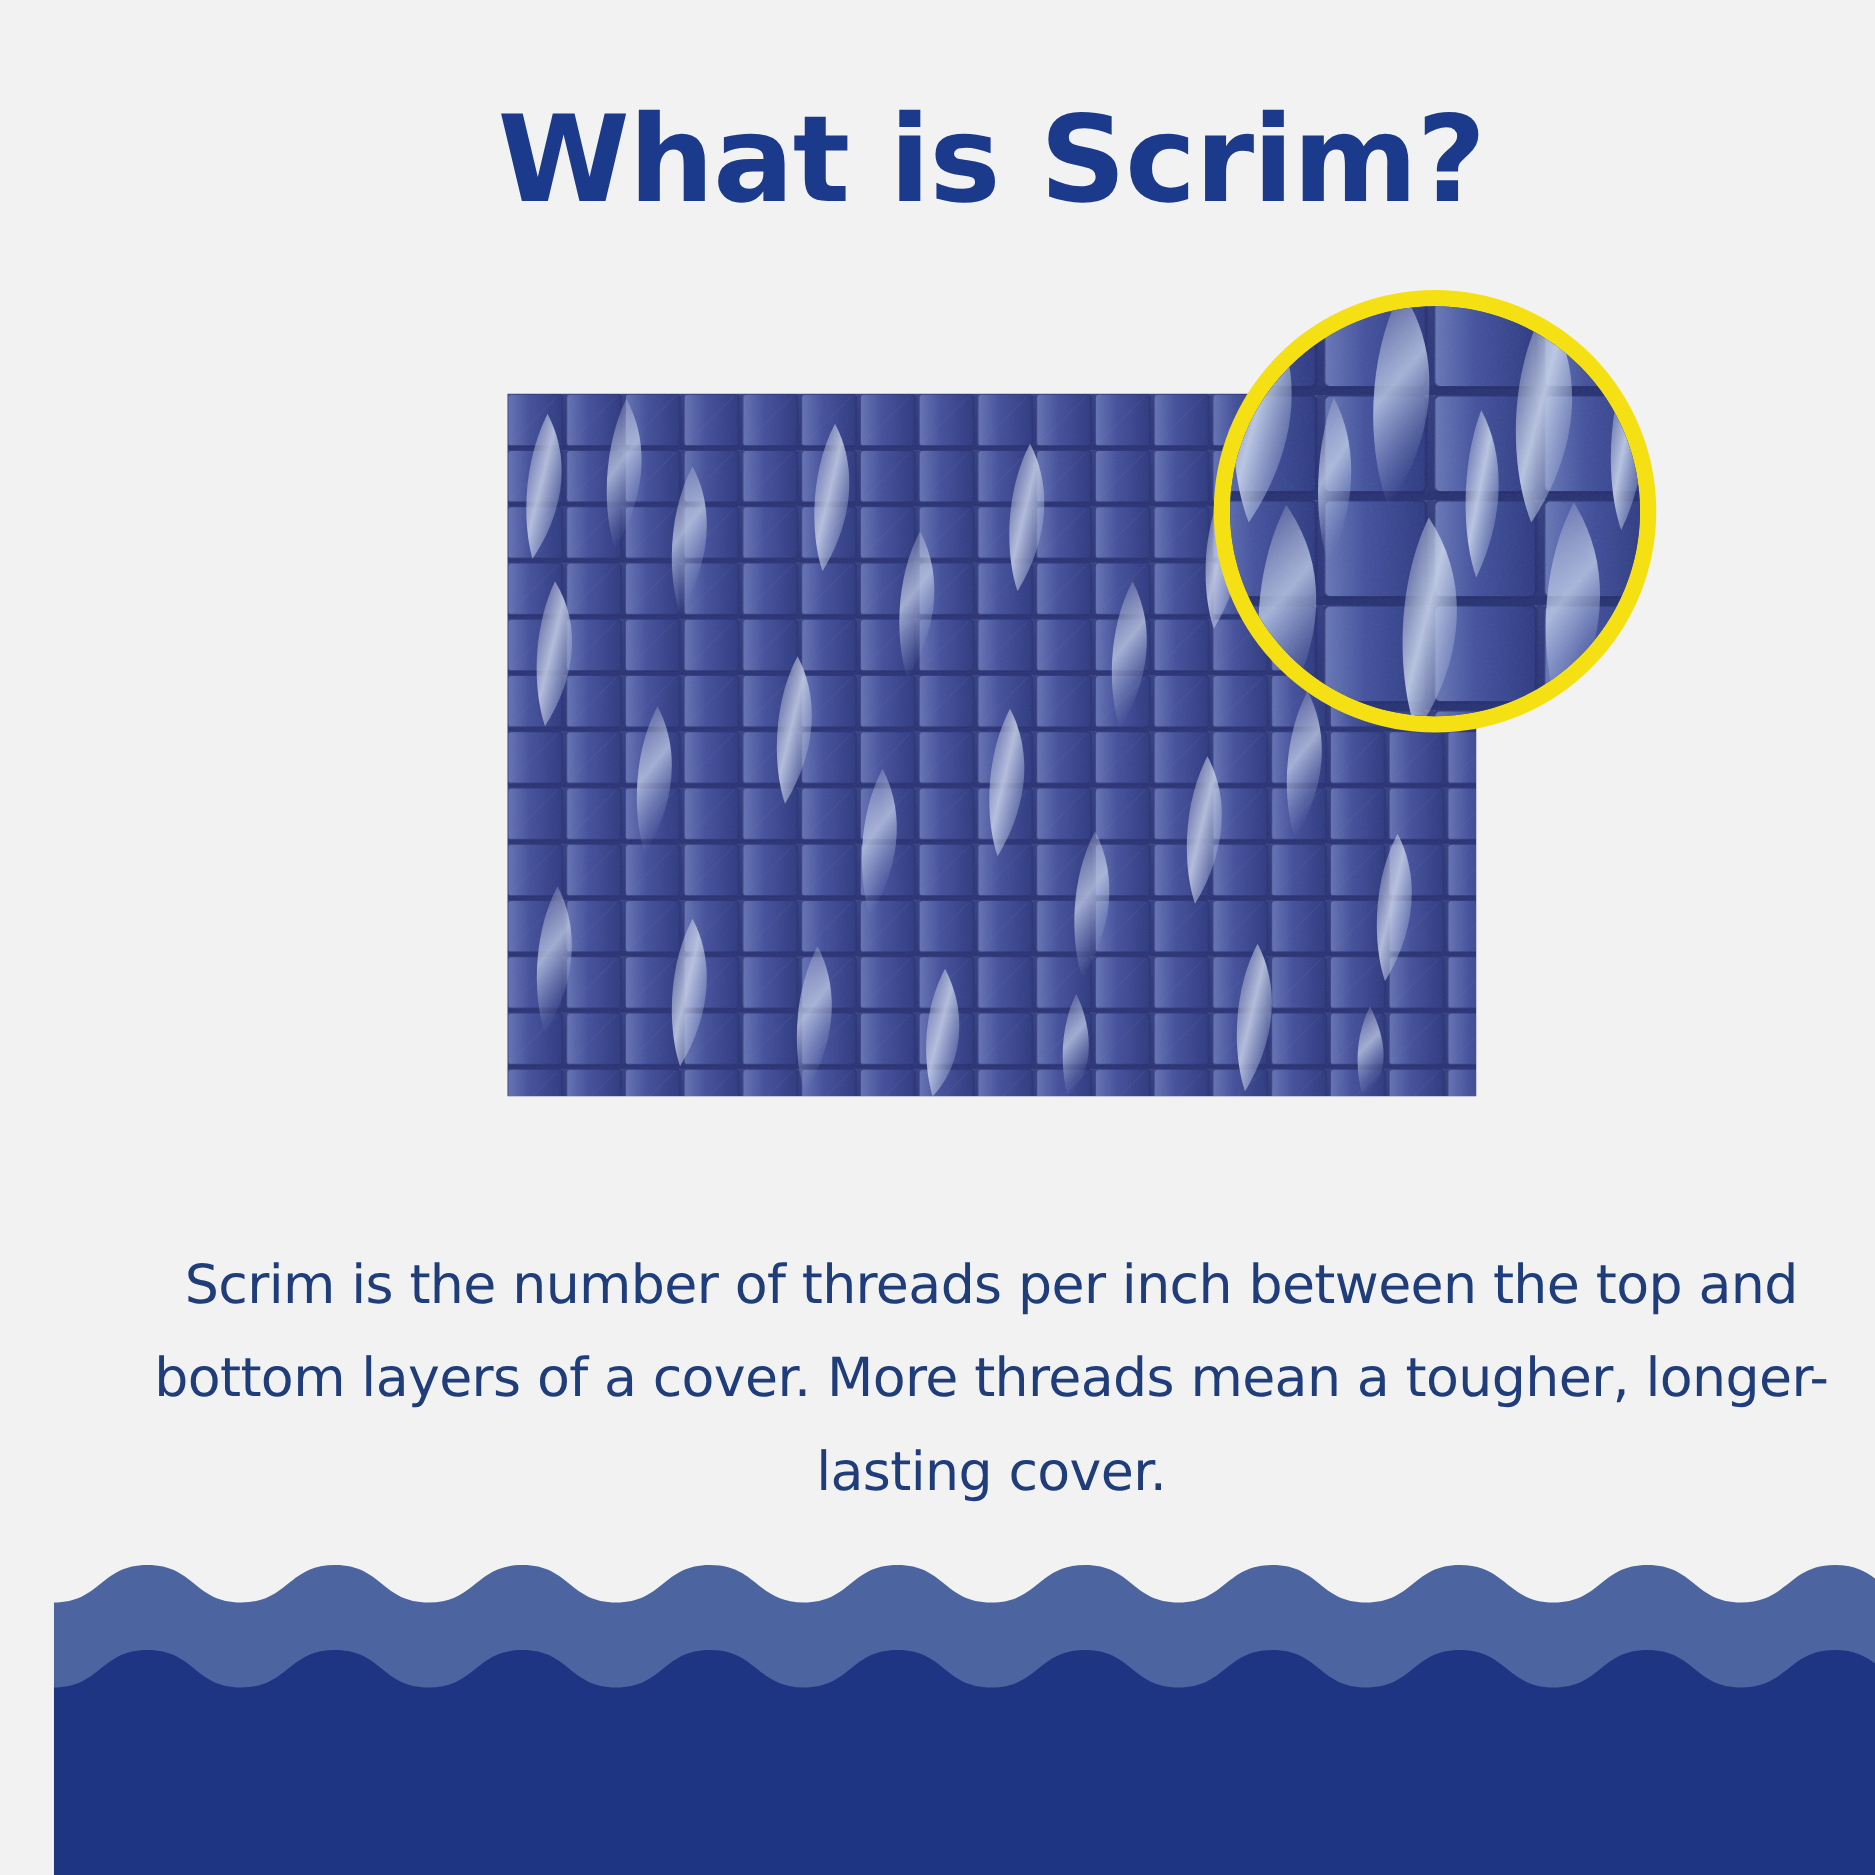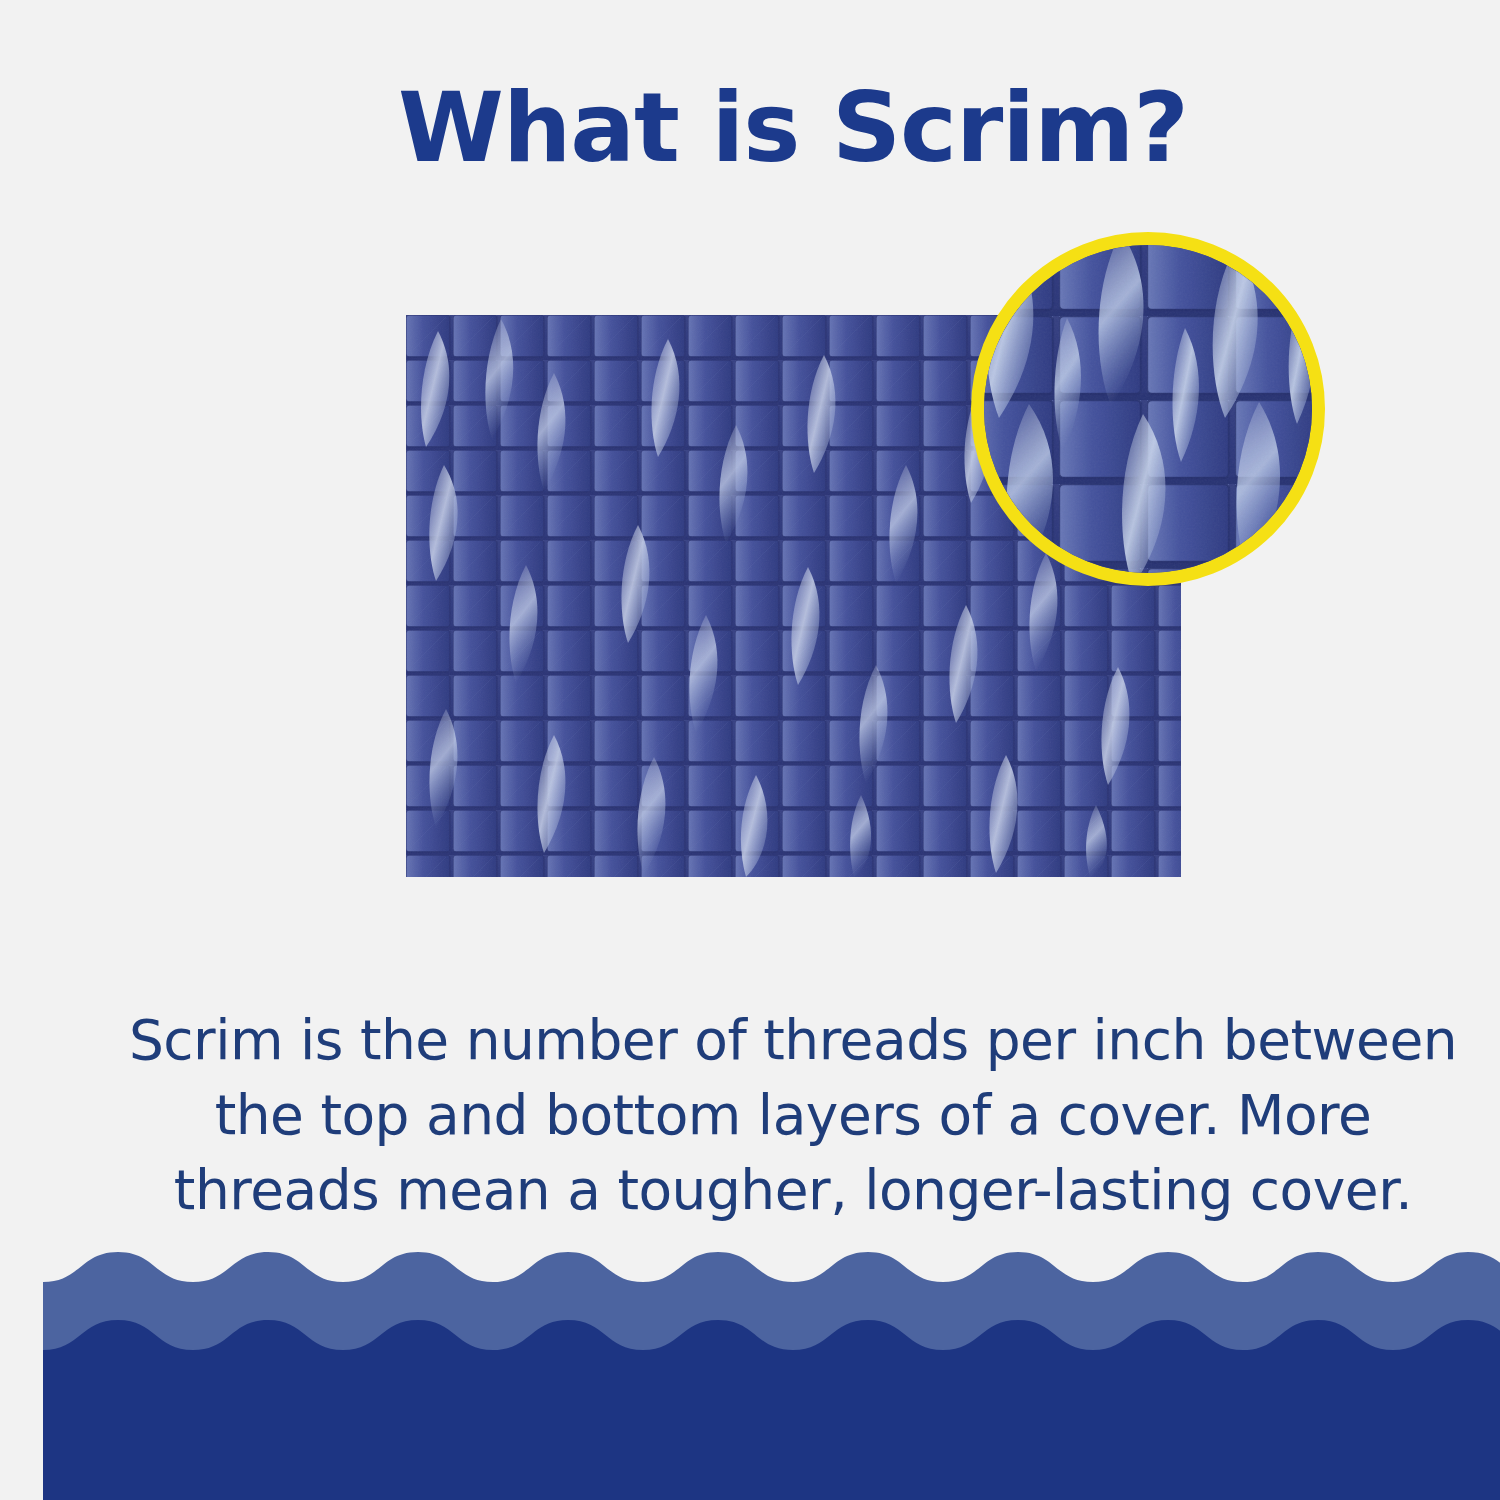--- a/index.html
+++ b/index.html
@@ -79,21 +79,21 @@
   .magnifier-inner svg { display: block; width: 100%; height: 100%; }
 
   
   .body-copy {
     position: absolute;
     left: 75px;
     top: 948px;
     width: 1350px;
     text-align: center;
     font-family: "DejaVu Sans", sans-serif;
-    font-size: 55px;
+    font-size: 43px;
     line-height: 75px;
     color: #1f3d7a;
     letter-spacing: -0.5px;
   }
 
   
   .waves {
     position: absolute;
     left: 0;
     bottom: 0;

